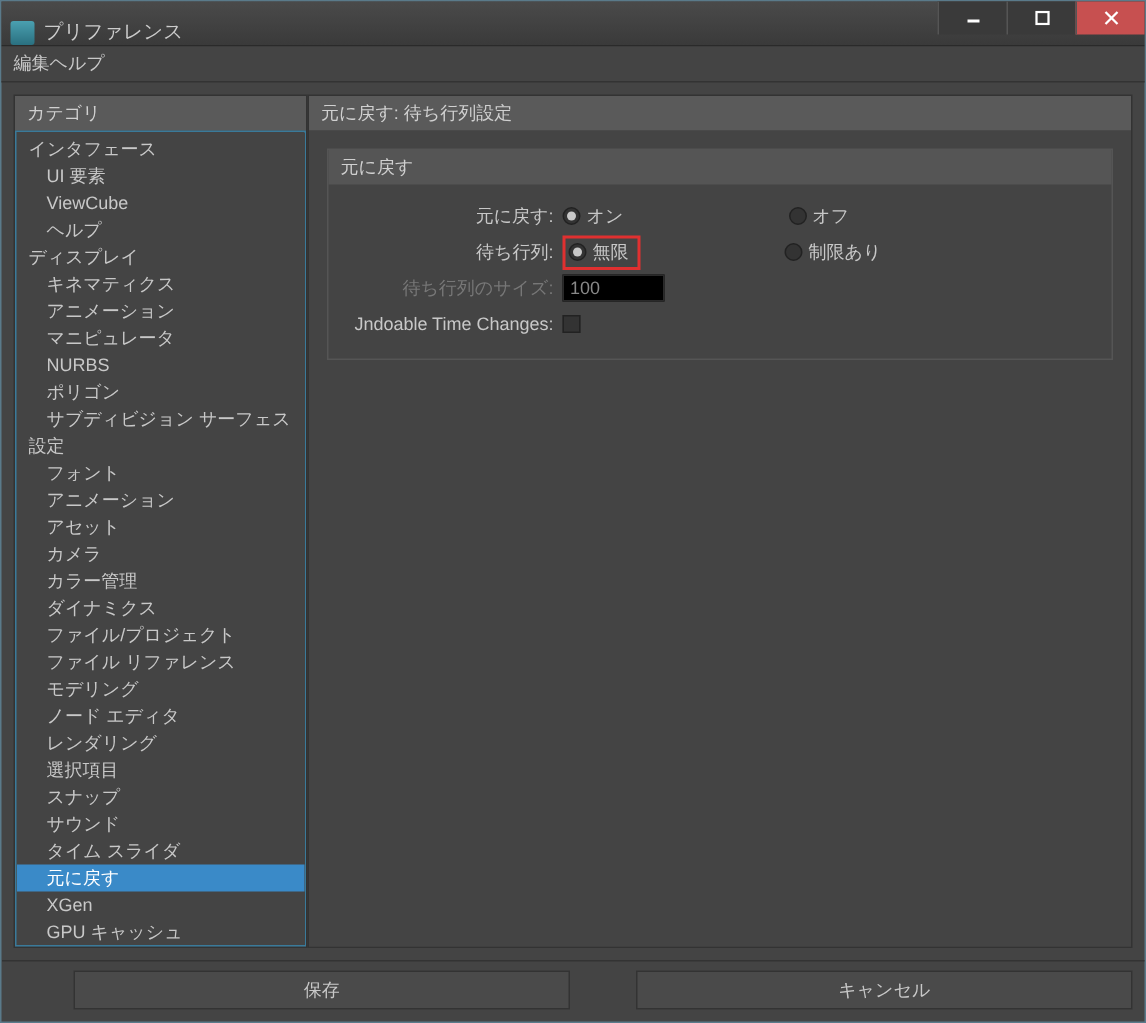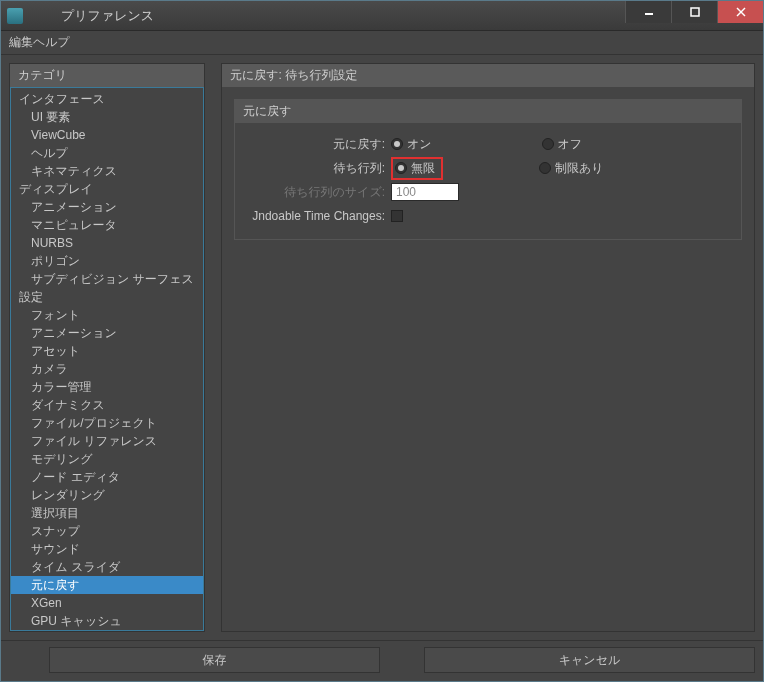--- a/index.html
+++ b/index.html
@@ -17,23 +17,22 @@
   height: 682px;
   border: 1px solid #5a7a8a;
   display: flex;
   flex-direction: column;
   background: #444444;
 }
 .titlebar {
   height: 30px;
   background: linear-gradient(to bottom, #4a4a4a, #3a3a3a);
   display: flex;
-  align-items: center;
+  align-items: flex-end;
   border-bottom: 1px solid #2a2a2a;
-  gap: 32px;
 }
 .titlebar .app-icon {
   width: 16px;
   height: 16px;
   margin: 0 6px;
   background: linear-gradient(to bottom, #4aa0b0, #2a7080);
   border-radius: 2px;
 }
 .titlebar .title-text {
   flex: 1;
@@ -67,21 +66,21 @@
   border-bottom: 1px solid #333;
 }
 .menubar span {
   color: #c8c8c8;
   font-size: 12px;
 }
 .content {
   flex: 1;
   display: flex;
   padding: 8px;
-  gap: 16px;
+  gap: 0;
   min-height: 0;
 }
 .panel-header {
   background: #5a5a5a;
   color: #d0d0d0;
   padding: 3px 8px;
   font-size: 12px;
 }
 .sidebar {
   width: 196px;
@@ -183,21 +182,21 @@
   border: 2px solid #e03030;
   padding: 1px 6px 1px 2px;
   display: flex;
   align-items: flex-start;
   gap: 4px;
 }
 .gap-wide { width: 110px; }
 .gap-med { width: 96px; }
 .input-box {
   width: 68px;
-  background: #ffffff;
+  background: #000000;
   border: 1px solid #2a2a2a;
   color: #888;
   padding: 1px 4px;
   font-size: 12px;
 }
 .checkbox {
   width: 12px;
   height: 12px;
   background: #333;
   border: 1px solid #222;
@@ -256,22 +255,22 @@
 
   <div class="content">
 
     <div class="sidebar">
       <div class="panel-header">カテゴリ</div>
       <div class="tree" id="tree">
           <div class="tree-item">インタフェース</div>
           <div class="tree-item child">UI 要素</div>
           <div class="tree-item child">ViewCube</div>
           <div class="tree-item child">ヘルプ</div>
+          <div class="tree-item">ディスプレイ</div>
           <div class="tree-item child">キネマティクス</div>
-          <div class="tree-item">ディスプレイ</div>
           <div class="tree-item child">アニメーション</div>
           <div class="tree-item child">マニピュレータ</div>
           <div class="tree-item child">NURBS</div>
           <div class="tree-item child">ポリゴン</div>
           <div class="tree-item child">サブディビジョン サーフェス</div>
           <div class="tree-item">設定</div>
           <div class="tree-item child">フォント</div>
           <div class="tree-item child">アニメーション</div>
           <div class="tree-item child">アセット</div>
           <div class="tree-item child">カメラ</div>

